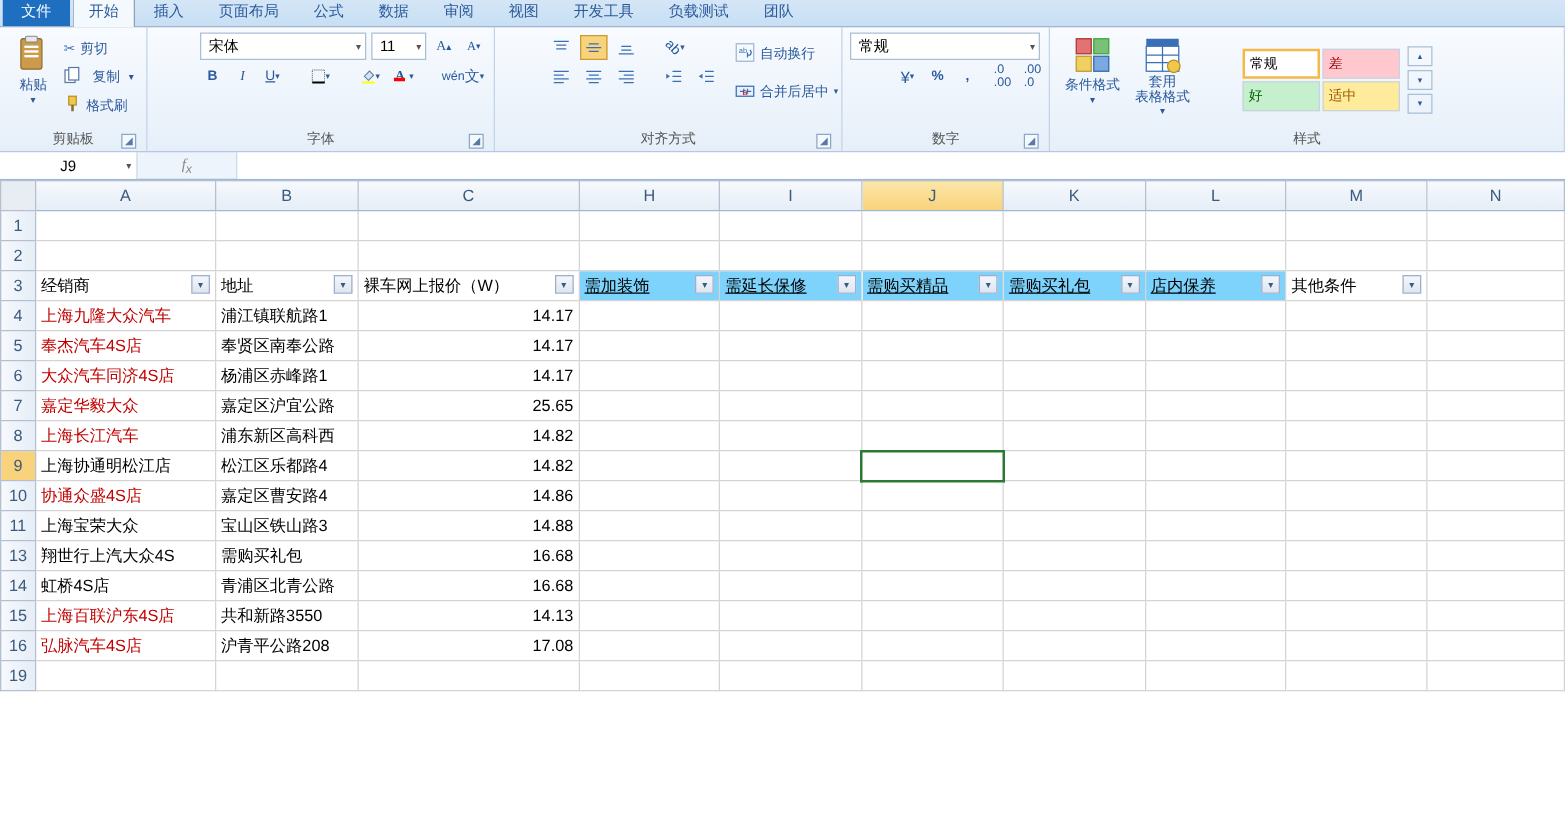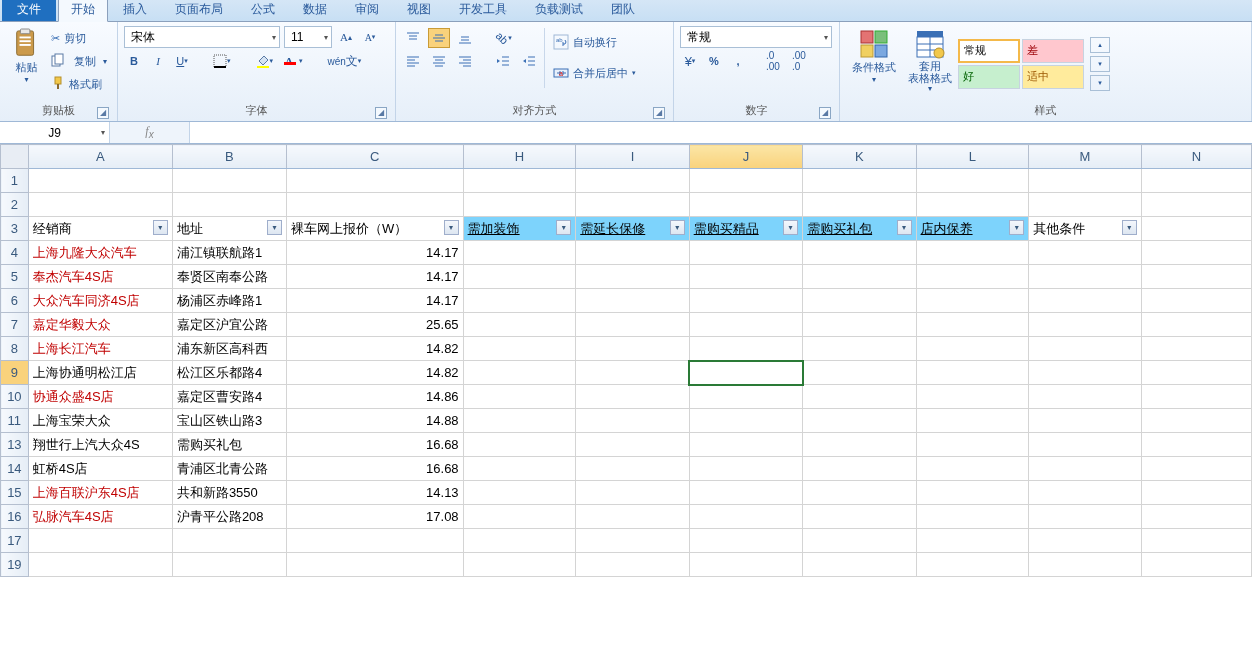--- a/index.html
+++ b/index.html
@@ -14,21 +14,21 @@
 .group { border-right: 1px solid #c3d4e8; padding: 4px 6px 0; display: flex; flex-direction: column; }
 .group-body { flex: 1; display: flex; }
 .group-label { text-align: center; font-size: 11px; color: #555; padding: 2px 0 3px; position: relative; }
 .group-label .launcher { position: absolute; right: 2px; bottom: 2px; width: 12px; height: 12px; border: 1px solid #8aa6c4; background: #f4f9fe; font-size: 8px; line-height: 10px; color: #5a7aa5; text-align: center; }
 
 .big-btn { display: flex; flex-direction: column; align-items: center; justify-content: flex-start; width: 46px; padding-top: 2px; font-size: 11px; color: #2a5a9b; cursor: pointer; }
 .big-btn .ic { width: 32px; height: 32px; display: flex; align-items: center; justify-content: center; font-size: 22px; }
 .big-btn .dd { font-size: 8px; color: #2a5a9b; }
 
 .vstack { display: flex; flex-direction: column; gap: 3px; }
-.hstack { display: flex; align-items: center; gap: 4px; }
+.hstack { display: flex; align-items: center; gap: 4px; margin-left: 36px; }
 .mini-btn { height: 20px; min-width: 20px; padding: 0 3px; display: flex; align-items: center; justify-content: center; border: 1px solid transparent; font-size: 11px; color: #2a5a9b; cursor: pointer; }
 .mini-btn.active { background: #f9d27c; border: 1px solid #c99b36; }
 .combo { height: 22px; border: 1px solid #a9bfd6; background: #fff; display: flex; align-items: center; padding: 0 18px 0 6px; position: relative; font-size: 12px; }
 .combo .dd { position: absolute; right: 3px; font-size: 8px; color: #555; }
 .sep-v { width: 1px; background: #c8d7ea; margin: 2px 4px; }
 
 .style-cell { border: 1px solid #c7d3e0; width: 62px; height: 24px; font-size: 11px; display: flex; align-items: center; padding-left: 4px; }
 .style-cell.normal { background: #fff; border: 2px solid #f4b94a; }
 .style-cell.bad { background: #ffc7ce; color: #9c0006; }
 .style-cell.good { background: #c6efce; color: #006100; }
@@ -580,33 +580,20 @@
           <td class="cell-r">17.08</td>
           <td class=""></td>
           <td class=""></td>
           <td class=""></td>
           <td class=""></td>
           <td class=""></td>
           <td class=""></td>
           <td class=""></td>
         </tr>
         <tr>
-          <th class="row">17</th>
-          <td class=""></td>
-          <td class=""></td>
-          <td class=""></td>
-          <td class=""></td>
-          <td class=""></td>
-          <td class=""></td>
-          <td class=""></td>
-          <td class=""></td>
-          <td class=""></td>
-          <td class=""></td>
-        </tr>
-        <tr>
           <th class="row">19</th>
           <td class=""></td>
           <td class=""></td>
           <td class=""></td>
           <td class=""></td>
           <td class=""></td>
           <td class=""></td>
           <td class=""></td>
           <td class=""></td>
           <td class=""></td>

